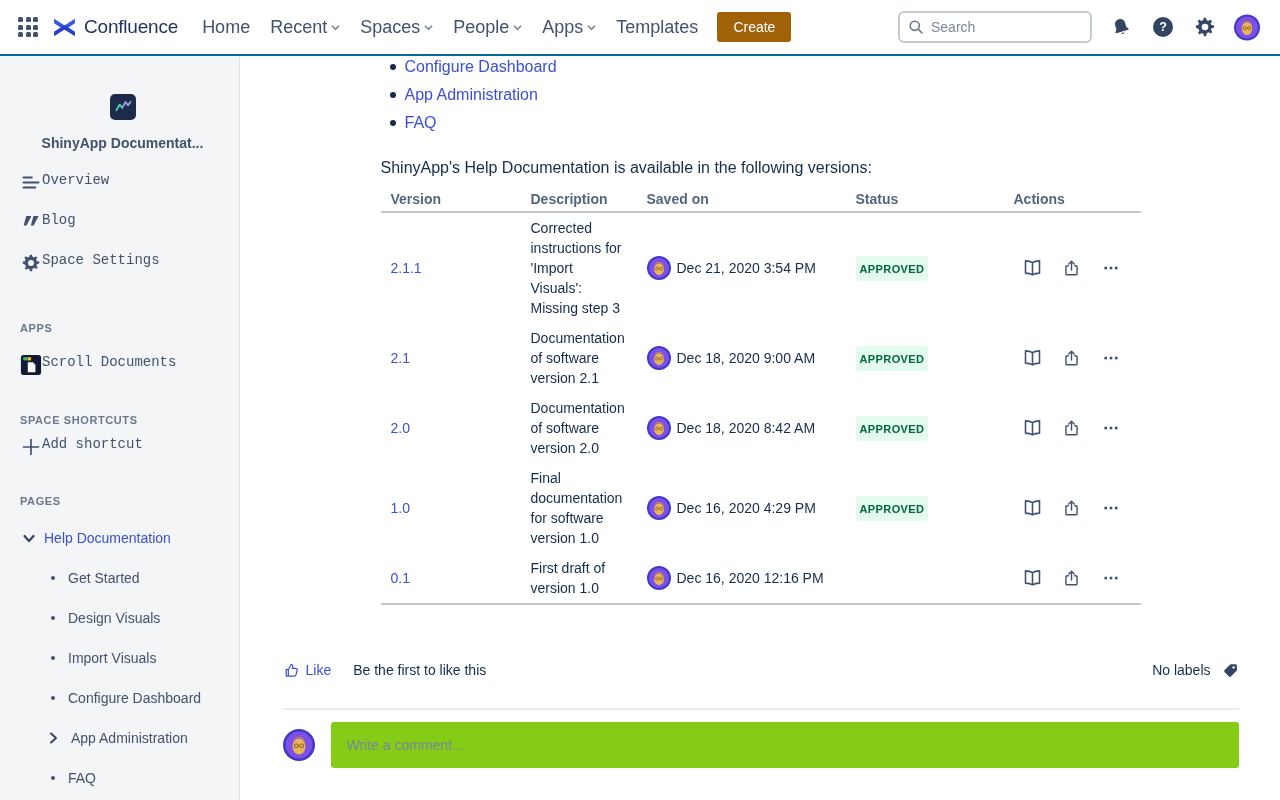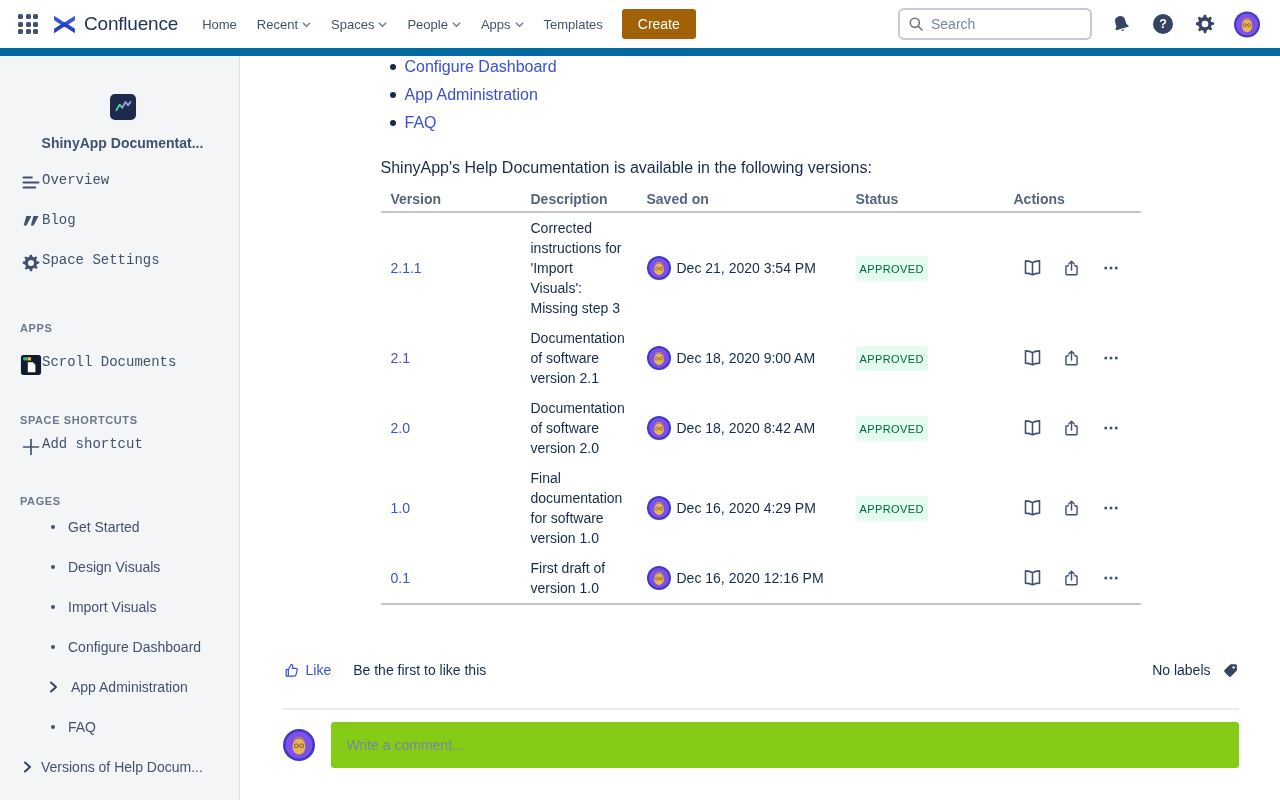--- a/index.html
+++ b/index.html
@@ -1,25 +1,25 @@
 <!DOCTYPE html>
 <html><head>
 <meta charset="utf-8">
 <style>
   * { margin:0; padding:0; box-sizing:border-box; }
   html,body { width:1280px; height:800px; overflow:hidden; font-family:"Liberation Sans",sans-serif; background:#fff; }
   
-  .navbar { position:absolute; left:0; top:0; width:1280px; height:56px; background:#fff; border-bottom:8px solid #0369a1; display:flex; align-items:center; padding:0 20px 0 14px; z-index:5; }
+  .navbar { position:absolute; left:0; top:0; width:1280px; height:56px; background:#fff; border-bottom:2px solid #0369a1; display:flex; align-items:center; padding:0 20px 0 14px; z-index:5; }
   .appswitcher { width:28px; height:28px; display:flex; align-items:center; justify-content:center; margin-right:10px; cursor:pointer; }
   .grid9 { display:grid; grid-template-columns:repeat(3,5px); grid-template-rows:repeat(3,5px); gap:2.5px; }
   .grid9 span { background:#42526E; border-radius:1.5px; }
   .logo { display:flex; align-items:center; gap:7px; margin-right:15px; }
   .logo-text { font-size:19px; font-weight:500; color:#22345C; letter-spacing:-0.2px; }
   .nav-items { display:flex; align-items:center; gap:2px; }
-  .nav-item { display:flex; align-items:center; gap:4px; font-size:13px; font-weight:500; color:#42526E; padding:8px 9px; border-radius:3px; cursor:pointer; }
+  .nav-item { display:flex; align-items:center; gap:4px; font-size:18px; font-weight:500; color:#42526E; padding:8px 9px; border-radius:3px; cursor:pointer; }
   .create-btn { margin-left:10px; background:#a16207; color:#fff; font-size:14px; font-weight:500; border:none; border-radius:3px; padding:7px 16px; cursor:pointer; }
   .nav-right { margin-left:auto; display:flex; align-items:center; gap:16px; }
   .searchbox { width:194px; height:32px; border:2px solid #C4CBD4; border-radius:6px; display:flex; align-items:center; padding:0 8px; background:#fff; }
   .searchbox input { border:none; outline:none; font-size:14px; color:#344563; width:140px; margin-left:7px; font-family:inherit; background:transparent; }
   .searchbox input::placeholder { color:#7A869A; }
   .icon-btn { width:26px; height:26px; display:flex; align-items:center; justify-content:center; cursor:pointer; }
   
   .sidebar { position:absolute; left:0; top:56px; width:240px; bottom:0; background:#F4F5F7; border-right:1px solid #DFE1E6; overflow:hidden; }
   .space-head { display:flex; align-items:center; gap:15px; padding:38px 14px 0 20px;flex-direction:column; }
   .space-icon { width:26px; height:26px; flex:none; border-radius:5px; background:#1D2A4A; display:flex; align-items:center; justify-content:center; }
@@ -40,21 +40,21 @@
   .toc li { line-height:28px; font-size:16px; display:flex; align-items:center; }
   .toc .bull { width:6px; height:6px; border-radius:50%; background:#172B4D; margin:0 9px 0 9px; flex:none; }
   .toc a { color:#3A4FD7; text-decoration:none; cursor:pointer; }
   .intro { margin-top:22px; font-size:16px; color:#172B4D; }
   table.vers { margin-top:6px; width:100%; border-collapse:collapse; table-layout:fixed; }
   table.vers th { text-align:left; font-size:14px; font-weight:700; color:#54657F; padding:8px 10px 4px 10px; border-bottom:2px solid #C1C7D0; }
   table.vers td { vertical-align:middle; padding:5px 10px; font-size:14px; color:#172B4D; line-height:20px; }
   .col-version { width:140px; } .col-desc { width:116px; } .col-saved { width:209px; } .col-status { width:158px; } .col-actions { width:137px; }
   td.v a { color:#3A4FD7; text-decoration:none; cursor:pointer; }
   .saved { display:flex; align-items:center; gap:6px; white-space:nowrap; }
-  .badge { display:inline-block; background:#E3FCEF; color:#006644; font-size:11px; font-weight:400; letter-spacing:0.4px; padding:3px 4px 2px; border-radius:3px; }
+  .badge { display:inline-block; background:#E3FCEF; color:#006644; font-size:11px; font-weight:700; letter-spacing:0.4px; padding:3px 4px 2px; border-radius:3px; }
   .acts { display:flex; align-items:center; gap:17px; margin-left:8px; }
   .acts .icon-btn { width:22px; height:22px; }
   .tbl-bottom { border-bottom:2px solid #C1C7D0; }
   .footer-col { width:956px; margin:0 auto; }
   .like-row { margin-top:55px; display:flex; align-items:center; height:20px; }
   .like-btn { display:flex; align-items:center; gap:6px; font-size:14px; color:#3A4FD7; cursor:pointer; }
   .like-hint { margin-left:22px; font-size:14px; color:#172B4D; }
   .labels { margin-left:auto; display:flex; align-items:center; gap:11px; font-size:14px; color:#172B4D; cursor:pointer; }
   .divider { margin-top:28px; border-top:2px solid #EBECF0; }
   .comment-row { margin-top:12px; display:flex; align-items:center; gap:16px; }
@@ -222,20 +222,26 @@
         <svg width="20" height="20" viewBox="0 0 24 24">
           <g stroke="#42526E" stroke-width="2" stroke-linecap="round">
             <line x1="12" y1="3" x2="12" y2="21"></line>
             <line x1="3" y1="12" x2="21" y2="12"></line>
           </g>
         </svg>
       </span>
     <span>Add shortcut</span>
   </div>
   <div class="section-label" style="margin-top:19px">PAGES</div>
+  <div class="tree-row sel" style="margin-top:11px">
+    <svg width="12" height="9" viewBox="0 0 12 9">
+        <polyline points="1.5,2 6,7 10.5,2" fill="none" stroke="#344563" stroke-width="2.2" stroke-linecap="round" stroke-linejoin="round"></polyline>
+      </svg>
+    <span>Help Documentation</span>
+  </div>
   <div class="tree-child">
       <span class="dot"></span>
       <span>Get Started</span>
     </div>
   <div class="tree-child">
       <span class="dot"></span>
       <span>Design Visuals</span>
     </div>
   <div class="tree-child">
       <span class="dot"></span>

